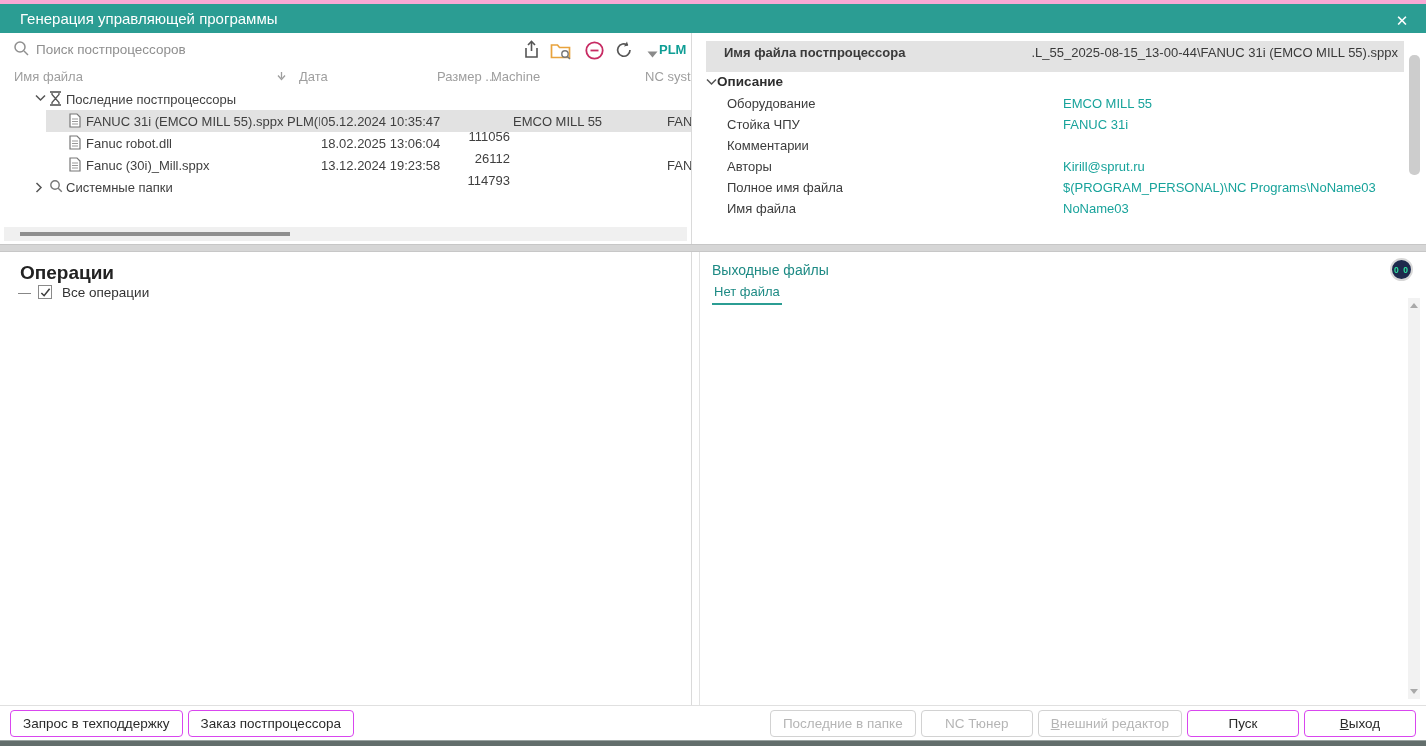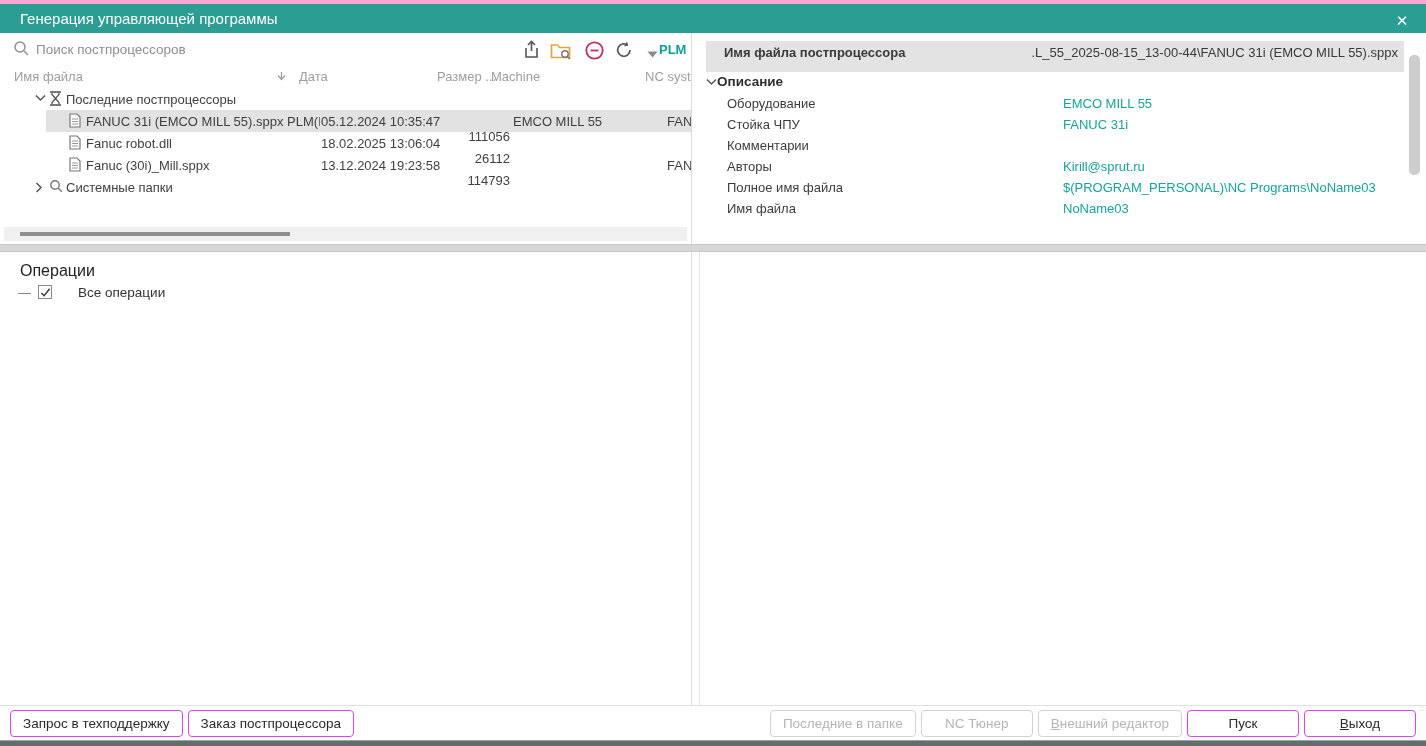--- a/index.html
+++ b/index.html
@@ -64,25 +64,25 @@
   .sect-chev { position:absolute; left:6px; top:6px; }
   .sect-title { position:absolute; left:17px; top:2px; font-size:13.5px; font-weight:bold; color:#2e2e2e; }
   .prop-row { position:relative; height:21px; }
   .prop-label { position:absolute; left:27px; top:3px; font-size:13px; color:#3c3c3c;text-align:right; }
   .prop-value { position:absolute; left:363px; top:3px; font-size:13px; color:#18a39b; white-space:nowrap; cursor:text; }
 
   .vscroll-tr { position:absolute; right:6px; top:0; width:11px; height:211px; }
   .vscroll-tr .thumb { position:absolute; left:0; top:22px; width:11px; height:120px; background:#cdcdcd; border-radius:5px; cursor:pointer; }
 
   
-  .ops-title { position:absolute; left:20px; top:10px; font-size:16px; font-weight:normal; color:#222; }
+  .ops-title { position:absolute; left:20px; top:10px; font-size:19px; font-weight:bold; color:#222; }
   .ops-row { position:absolute; left:18px; top:31px; height:18px; display:flex; align-items:center; font-size:13.5px; color:#333; }
   .ops-dash { color:#777; margin-right:7px; font-size:13px; }
   .checkbox { width:14px; height:14px; border:1px solid #8a8a8a; background:#fff; display:flex; align-items:center; justify-content:center; cursor:pointer; }
-  .ops-label { margin-left:26px; }
+  .ops-label { margin-left:10px; }
 
   
   .out-title { position:absolute; left:12px; top:10px; font-size:14px; color:#1d8a84; }
   .out-tab { position:absolute; left:12px; top:32px; font-size:13px; color:#1d8a84; padding:0 2px 4px 2px; border-bottom:2px solid #2b9d93; cursor:pointer; }
   .bot-badge { position:absolute; right:13px; top:6px; width:23px; height:23px; border-radius:50%; background:#1e2a4d; border:2px solid #d8d8d8; color:#2ee6a2; font-size:8.5px; font-weight:bold; letter-spacing:1px; display:flex; align-items:center; justify-content:center; cursor:pointer; }
   .vscroll-br { position:absolute; right:6px; top:46px; width:12px; bottom:6px; background:#f2f2f2; }
   .arr { position:absolute; left:2px; width:0; height:0; border-left:4px solid transparent; border-right:4px solid transparent; cursor:pointer; }
   .arr-up { top:5px; border-bottom:5px solid #a9a9a9; }
   .arr-dn { bottom:5px; border-top:5px solid #a9a9a9; }
 
@@ -300,20 +300,29 @@
         <svg width="11" height="11" viewBox="0 0 12 12">
             <polyline points="1.5,6.5 4.5,9.5 10.5,2" fill="none" stroke="#3c3c3c" stroke-width="1.7"></polyline>
           </svg>
       </span>
       <span class="ops-label">Все операции</span>
     </div>
   </div>
 
   <div class="v-splitter-b"></div>
 
+  <div class="panel-br">
+    <div class="out-title">Выходные файлы</div>
+    <div class="out-tab">Нет файла</div>
+    <div class="bot-badge">0 0</div>
+    <div class="vscroll-br">
+      <span class="arr arr-up"></span>
+      <span class="arr arr-dn"></span>
+    </div>
+  </div>
 
   <div class="footer">
     <div class="f-left" id="f-left">
         <button class="btn">Запрос в техподдержку</button>
         <button class="btn">Заказ постпроцессора</button>
       </div>
     <div class="f-right" id="f-right">
         <button class="btn" disabled="">Последние в папке</button>
         <button class="btn" disabled="">NC Тюнер</button>
         <button class="btn" disabled=""><u>В</u>нешний редактор</button>

